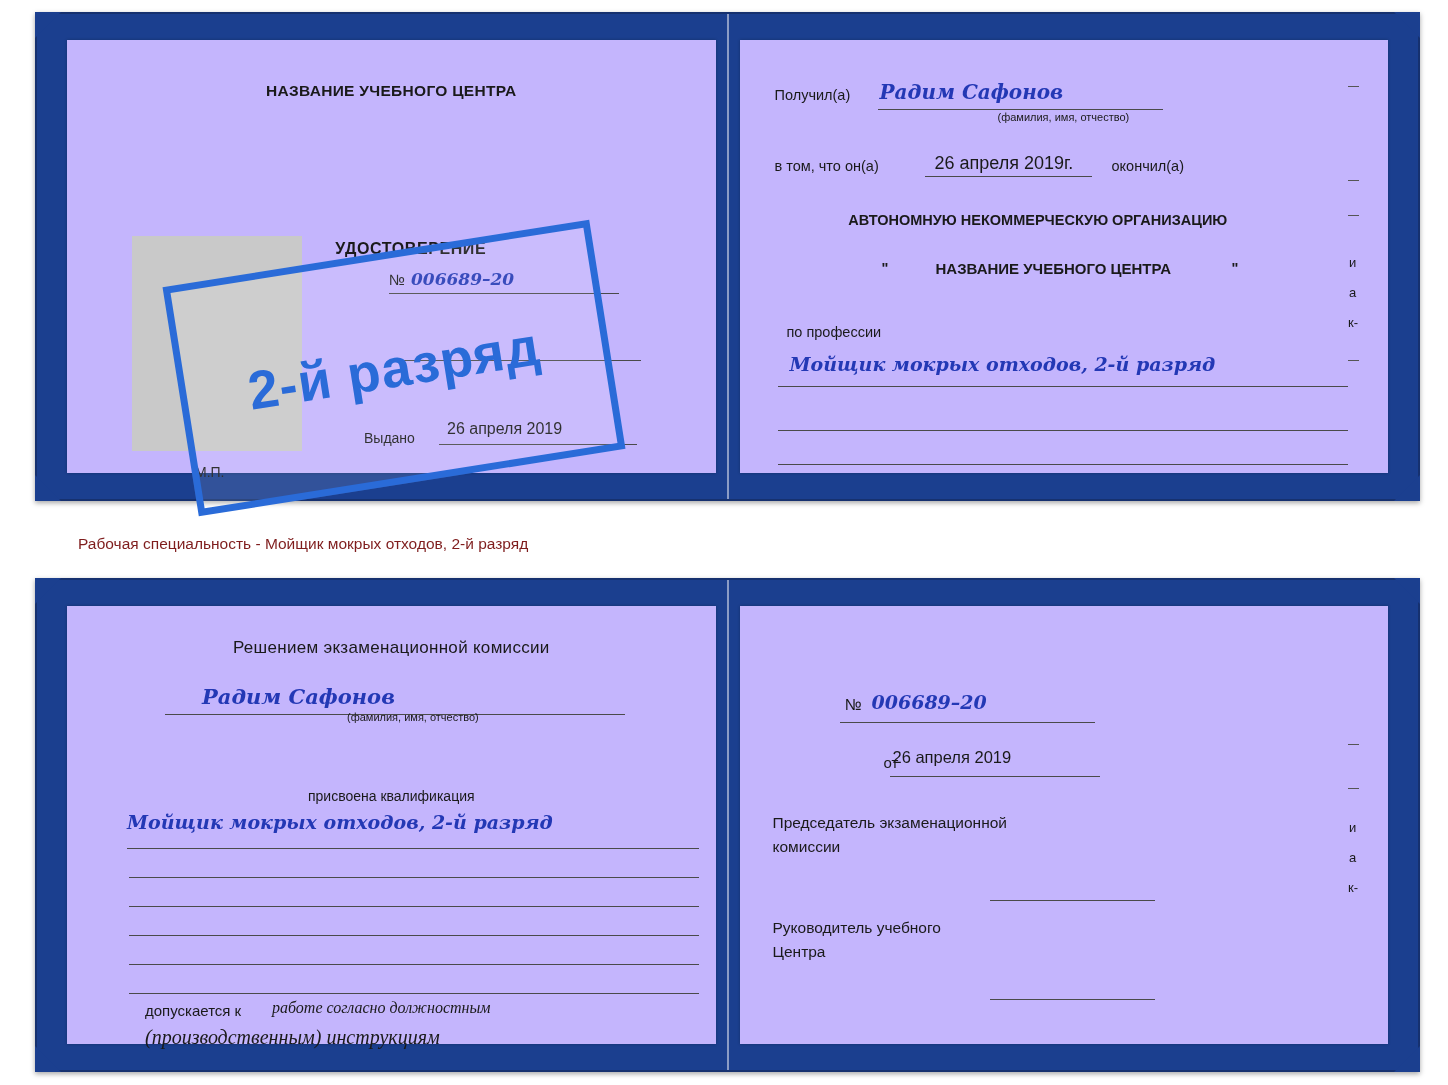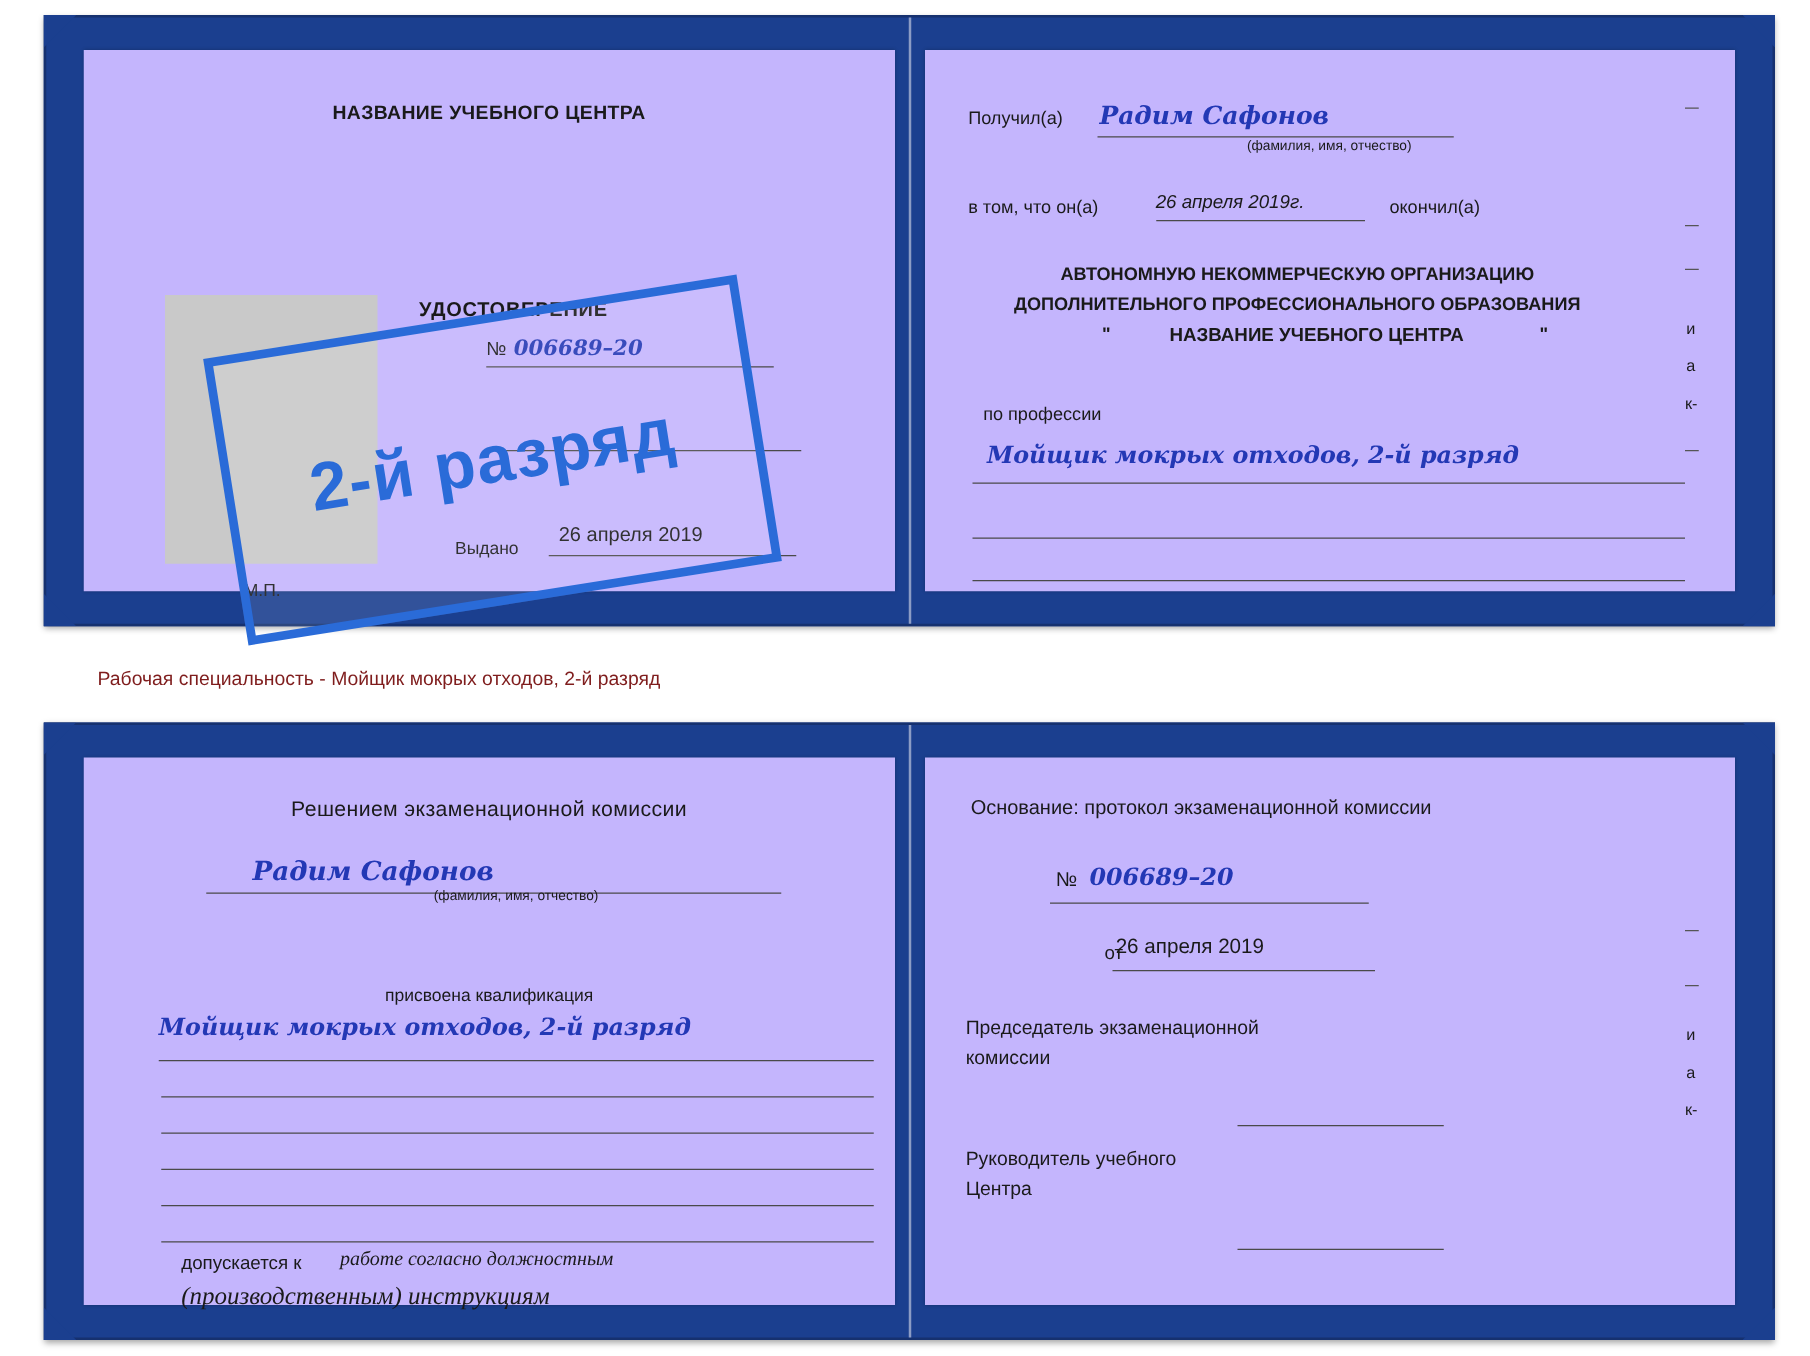--- a/index.html
+++ b/index.html
@@ -150,26 +150,25 @@
         <div class="t" style="left:128px; top:424px; font-size:14px;">М.П.</div>
       </div>
 
       <div class="page right">
         <div class="t" style="left:35px; top:47px; font-size:14.5px;">Получил(а)</div>
         <div class="t hand" style="left:140px; top:40px; font-size:20px;">Радим Сафонов</div>
         <div class="line dark" style="left:138px; top:69px; width:285px;"></div>
         <div class="t small" style="left:258px; top:71px;">(фамилия, имя, отчество)</div>
 
         <div class="t" style="left:35px; top:118px; font-size:14.5px;">в том, что он(а)</div>
-        <div class="t typed" style="left:185px; top:113px; font-size:15px; font-style:italic;">26 апреля 2019г.</div>
+        <div class="t typed" style="left:195px; top:113px; font-size:18px; ">26 апреля 2019г.</div>
         <div class="line dark" style="left:185px; top:136px; width:167px;"></div>
         <div class="t" style="left:372px; top:118px; font-size:14.5px;">окончил(а)</div>
 
         <div class="t bold center" style="left:46%; top:172px; font-size:14.5px;">АВТОНОМНУЮ НЕКОММЕРЧЕСКУЮ ОРГАНИЗАЦИЮ</div>
-        <div class="t bold center" style="left:46%; top:196px; font-size:14.5px;">ДОПОЛНИТЕЛЬНОГО ПРОФЕССИОНАЛЬНОГО ОБРАЗОВАНИЯ</div>
         <div class="t bold" style="left:142px; top:220px; font-size:14.5px;">"</div>
         <div class="t bold" style="left:196px; top:220px; font-size:15px;">НАЗВАНИЕ УЧЕБНОГО ЦЕНТРА</div>
         <div class="t bold" style="left:492px; top:220px; font-size:14.5px;">"</div>
 
         <div class="t" style="left:47px; top:284px; font-size:14.5px;">по профессии</div>
         <div class="t hand" style="left:50px; top:313px; font-size:19px;">Мойщик мокрых отходов, 2-й разряд</div>
         <div class="line dark" style="left:38px; top:346px; width:570px;"></div>
         <div class="line dark" style="left:38px; top:390px; width:570px;"></div>
         <div class="line dark" style="left:38px; top:424px; width:570px;"></div>
       </div>
@@ -213,21 +212,20 @@
         <div class="line dark" style="left:62px; top:329px; width:570px;"></div>
         <div class="line dark" style="left:62px; top:358px; width:570px;"></div>
         <div class="line dark" style="left:62px; top:387px; width:570px;"></div>
 
         <div class="t" style="left:78px; top:396px; font-size:15px;">допускается к</div>
         <div class="t" style="left:205px; top:393px; font-size:16px; font-style:italic; font-family:'Liberation Serif',serif;text-align:center;">работе согласно должностным</div>
         <div class="t" style="left:78px; top:420px; font-size:20px; font-style:italic; font-family:'Liberation Serif',serif;">(производственным) инструкциям</div>
       </div>
 
       <div class="page right">
-        <div class="t" style="left:37px; top:32px; font-size:16px;">Основание: протокол экзаменационной комиссии</div>
 
         <div class="t" style="left:105px; top:90px; font-size:16px;">№</div>
         <div class="t hand" style="left:132px; top:85px; font-size:19px;">006689–20</div>
         <div class="line dark" style="left:100px; top:116px; width:255px;"></div>
 
         <div class="t" style="left:144px; top:148px; font-size:15px;">от</div>
         <div class="t typed" style="left:153px; top:142px; font-size:16.5px;">26 апреля 2019</div>
         <div class="line dark" style="left:150px; top:170px; width:210px;"></div>
 
         <div class="t" style="left:33px; top:208px; font-size:15.5px;">Председатель экзаменационной</div>

